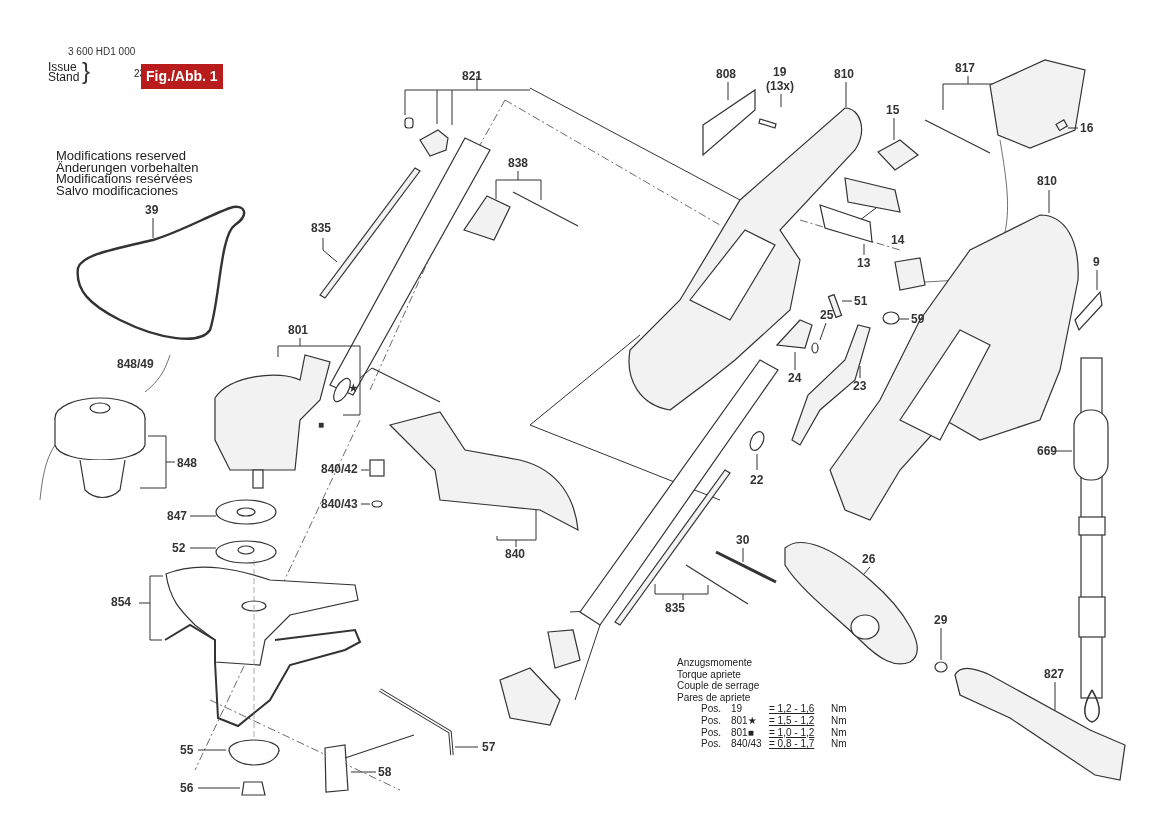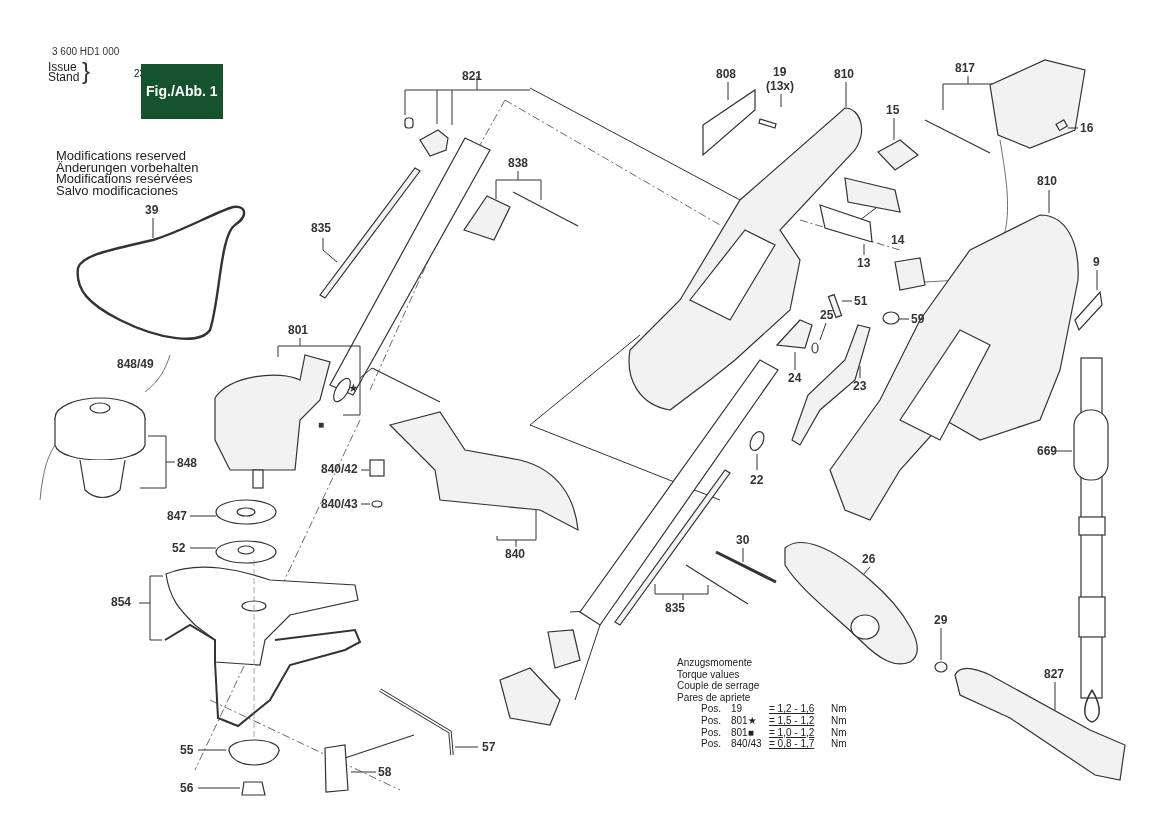--- a/index.html
+++ b/index.html
@@ -1,23 +1,23 @@
 <!DOCTYPE html>
 <html><head>
 <meta charset="utf-8">
 <style>
   html,body{margin:0;padding:0;background:#ffffff;}
   body{width:1169px;height:826px;position:relative;overflow:hidden;font-family:"Liberation Sans",sans-serif;color:#222;}
   .abs{position:absolute;}
-  .hdr{font-size:10px;line-height:12px;color:#333;}
+  .hdr{font-size:10px;line-height:12px;color:#333;margin-left:16px;}
   .partno{left:52px;top:46px;}
   .issue{left:48px;top:62px;font-size:12px;line-height:10px;}
   .brace{left:82px;top:59px;font-size:24px;line-height:24px;font-weight:300;color:#333;}
   .date{left:90px;top:68px;font-size:10px;margin-left:44px;}
-  .fig{left:141px;top:64px;background:#14532d;color:#fff;font-weight:bold;font-size:14px;padding:19px 5px;line-height:17px;}
+  .fig{left:141px;top:64px;background:#b91c1c;color:#fff;font-weight:bold;font-size:14px;padding:4px 5px;line-height:17px;}
   .mods{left:56px;top:150px;font-size:13px;line-height:11.5px;color:#222;}
   .torque{left:677px;top:657px;font-size:10px;line-height:11.6px;color:#222;}
   .torque .row{display:flex;}
   .torque .c1{width:30px;padding-left:24px;}
   .torque .c2{width:38px;}
   .torque .c3{width:62px;text-decoration:underline;}
   svg#diagram{position:absolute;left:0;top:0;}
   .lbl{font-family:"Liberation Sans",sans-serif;font-weight:bold;font-size:12px;fill:#333;}
   .ln{stroke:#333;stroke-width:1;fill:none;}
   .part{stroke:#333;stroke-width:1.2;fill:#fff;}
@@ -253,21 +253,21 @@
   <text class="lbl" x="788" y="382">24</text>
   <line class="ln" x1="795" y1="352" x2="795" y2="370"></line>
 
   <path class="partg" d="M858,325 L870,328 L855,380 L820,410 L800,445 L792,440 L808,395 L845,360 Z"></path>
   <text class="lbl" x="853" y="390">23</text>
   <line class="ln" x1="860" y1="366" x2="860" y2="378"></line>
 </svg>
 
 <div class="abs torque">
   <div>Anzugsmomente</div>
-  <div>Torque values</div>
+  <div>Torque apriete</div>
   <div>Couple de serrage</div>
   <div>Pares de apriete</div>
   <div class="row">
     <span class="c1">Pos.</span>
     <span class="c2">19</span>
     <span class="c3">= 1,2 - 1,6</span>
     <span>Nm</span>
   </div>
   <div class="row">
     <span class="c1">Pos.</span>

